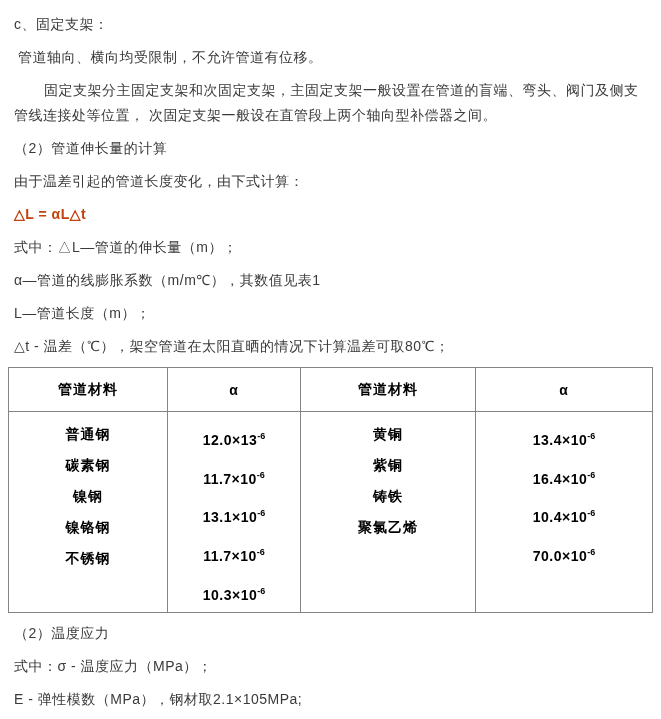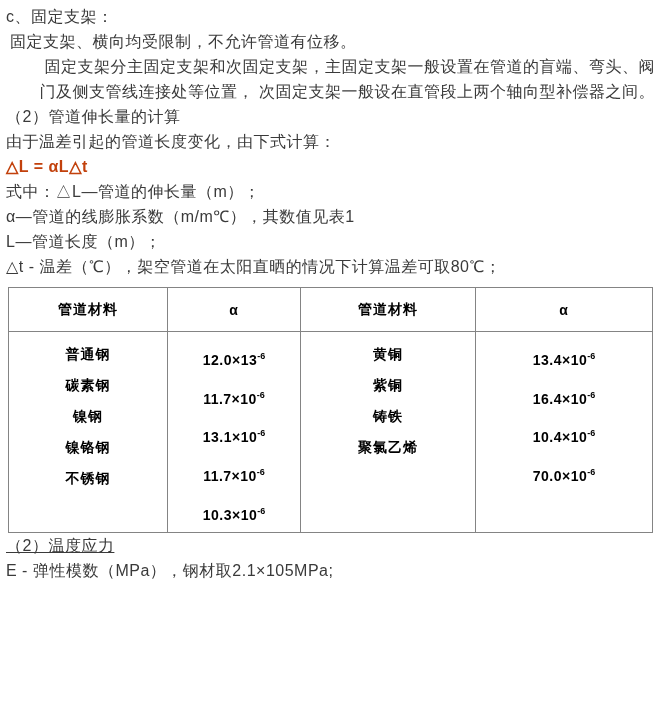--- a/index.html
+++ b/index.html
@@ -4,27 +4,27 @@
 <style>
   html, body { margin: 0; padding: 0; background: #ffffff; }
   body {
     width: 661px; height: 719px;
     font-family: "Liberation Sans", sans-serif;
     color: #3a3a3a;
     overflow: hidden;
   }
   .doc { padding: 4px 6px 0 6px; }
   p.line {
-    margin: 0;
-    font-size: 16px;
+    margin: 8px;
+    font-size: 14px;
     line-height: 25px;
     letter-spacing: 0.5px;
   }
   .pad-sm { padding-left: 4px; }
-  .para-indent { text-indent: 30px; text-align: right; }
+  .para-indent { text-indent: 30px; }
   .bold { font-weight: bold; color: #c2410c; letter-spacing: 1px; }
 
   table.coeff {
     border-collapse: collapse;
     table-layout: fixed;
     width: 644px;
     margin: 8px 0 0 2px;
   }
   table.coeff th, table.coeff td {
     border: 1px solid #848484;
@@ -49,30 +49,30 @@
     letter-spacing: 1px;
   }
   .mline { line-height: 31px; }
   .vline { line-height: 35px; letter-spacing: 0.5px; }
   .vline sup {
     font-size: 9px;
     font-weight: bold;
     vertical-align: super;
     letter-spacing: 0;
   }
-  .after-table { margin-top: 14px; text-decoration: underline; }
+  .after-table { margin-top: 14px; }
   .gap-b { margin-bottom: 5px; }
 </style>
 </head>
 <body>
 
 <div class="doc">
 
   <p class="line">c、固定支架：</p>
-  <p class="line pad-sm">固定支架、横向均受限制，不允许管道有位移。</p>
+  <p class="line pad-sm">管道轴向、横向均受限制，不允许管道有位移。</p>
   <p class="line para-indent">固定支架分主固定支架和次固定支架，主固定支架一般设置在管道的盲端、弯头、阀门及侧支管线连接处等位置， 次固定支架一般设在直管段上两个轴向型补偿器之间。</p>
   <p class="line">（2）管道伸长量的计算</p>
   <p class="line">由于温差引起的管道长度变化，由下式计算：</p>
   <p class="line bold">△L = αL△t</p>
   <p class="line">式中：△L—管道的伸长量（m）；</p>
   <p class="line">α—管道的线膨胀系数（m/m℃），其数值见表1</p>
   <p class="line">L—管道长度（m）；</p>
   <p class="line">△t - 温差（℃），架空管道在太阳直晒的情况下计算温差可取80℃；</p>
 
   <table class="coeff">
@@ -116,15 +116,16 @@
           <div class="vline"><span>13.4×10</span><sup>-6</sup></div>
           <div class="vline"><span>16.4×10</span><sup>-6</sup></div>
           <div class="vline"><span>10.4×10</span><sup>-6</sup></div>
           <div class="vline"><span>70.0×10</span><sup>-6</sup></div>
         </td>
       </tr>
     </tbody>
   </table>
 
   <p class="line after-table">（2）温度应力</p>
+  <p class="line">式中：σ - 温度应力（MPa）；</p>
   <p class="line">E - 弹性模数（MPa），钢材取2.1×105MPa;</p>
 
 </div>
 
 </body></html>

